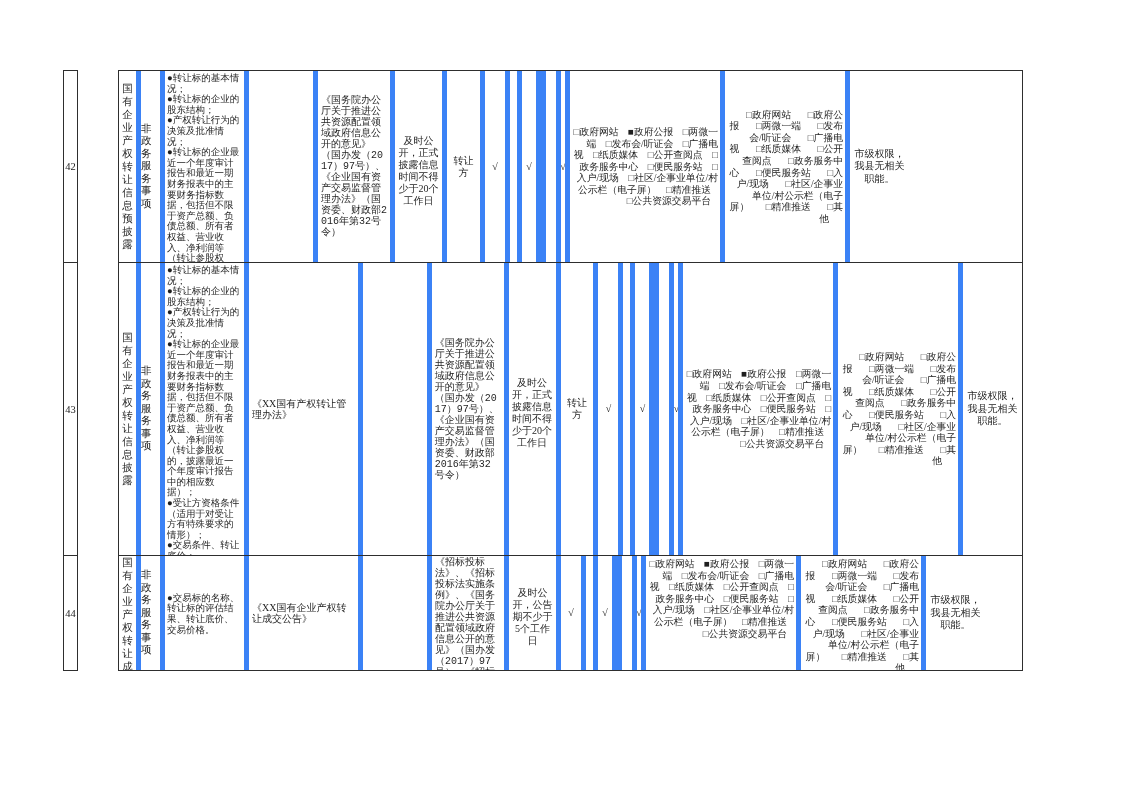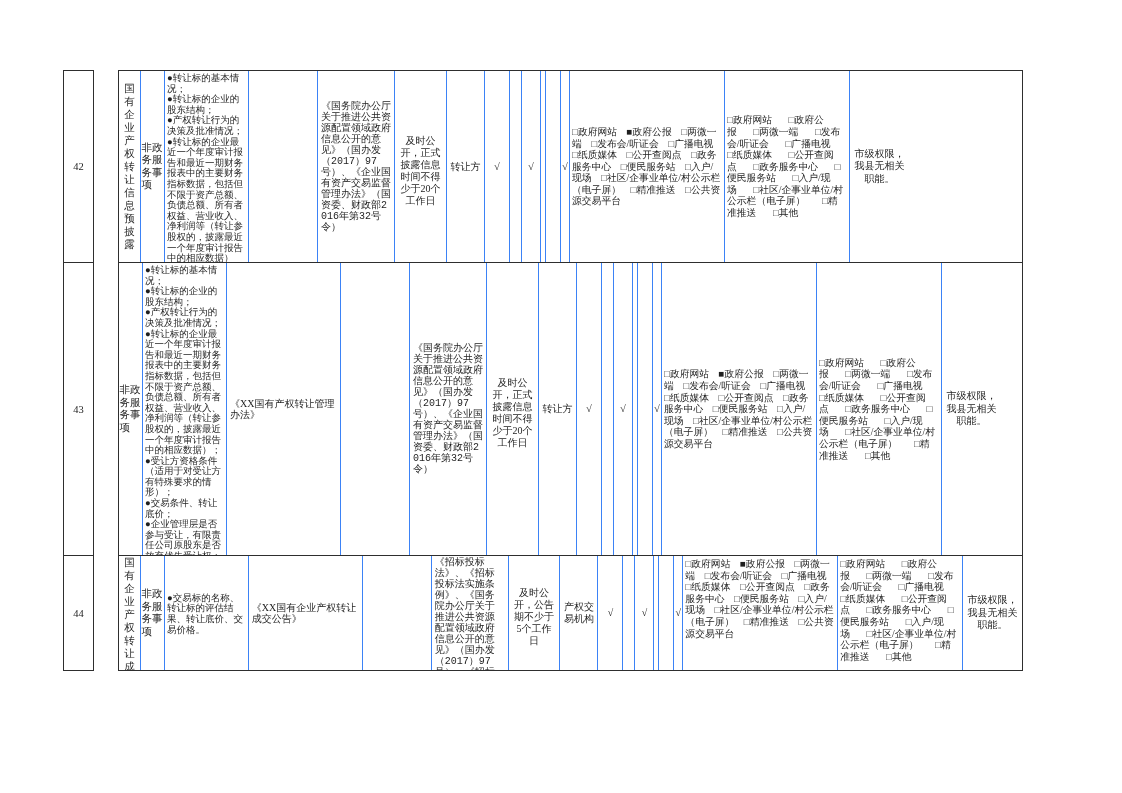--- a/index.html
+++ b/index.html
@@ -6,38 +6,38 @@
   html,body { background:#ffffff; }
   body {
     width:1122px; height:793px; position:relative; overflow:hidden;
     font-family:"Liberation Serif", "DejaVu Serif", serif;
     color:#1f1f1f;
   }
   #canvas { position:absolute; inset:0; background:#fff; }
 
   
   #seq-strip {
-    position:absolute; left:63px; top:70px; width:31px; height:601px;
+    position:absolute; left:63px; top:70px; width:15px; height:601px;
     border:1px solid #2e2e2e;
   }
   .seq-cell {
     display:flex; align-items:center; justify-content:center;
     font-size:10.5px; border-bottom:1px solid #2e2e2e;
   }
   .seq-cell:last-child { border-bottom:none; }
 
   
   #main-table {
     position:absolute; left:118px; top:70px; width:905px; height:601px;
     border:1px solid #2e2e2e; background:#fff;
   }
   .trow { display:flex; width:100%; border-bottom:1px solid #2e2e2e; overflow:hidden; }
   .trow:last-child { border-bottom:none; }
   .tcell {
-    border-right:1px solid #3b82f6; overflow:hidden; position:relative;
+    border-right:5px solid #3b82f6; overflow:hidden; position:relative;
     display:flex; align-items:center; justify-content:center;
     font-size:10px; line-height:11.5px;
   }
   .tcell:last-child { border-right:none; }
 
   
   .c-name{width:22px;} .c-type{width:24px;} .c-content{width:84px;}
   .c-doc{width:114px;} .c-gap{width:69px;} .c-basis{width:77px;}
   .c-time{width:52px;} .c-subj{width:38px;}
   .c-f1{width:25px;} .c-f2{width:12px;} .c-f3{width:19px;}
@@ -64,21 +64,21 @@
 
   .doc-box { padding:0 3px; font-size:10px; line-height:11.5px; text-align:left; word-break:break-all; }
   .basis-box { padding:1px 3px; font-size:10px; line-height:11px; text-align:left; word-break:break-all;font-family:Liberation Mono, monospace; }
   .time-box { padding:0 3px; text-align:center; font-size:10px; line-height:12px;margin-top:8px; }
   .subj-box { padding:0 2px; text-align:center; font-size:10px; line-height:12px; }
   .rem-box  { padding:0 3px; text-align:center; font-size:10px; line-height:12.5px; }
   .flag-box { font-size:10px; }
 
   
   .chan-box { align-items:center; justify-content:flex-start; padding:2px 2px; }
-  .chan-inner { width:100%; text-align:left; }
+  .chan-inner { width:100%; text-align:right; }
   .chk-item {
     display:inline; font-size:9.8px; line-height:11.6px;
     margin-right:7px; word-break:break-all; white-space:normal;
   }
   .c-ch2 .chk-item { margin-right:14px; }
 
   
   .align-top { align-items:flex-start; }
   .align-top .chan-inner, .align-top.basis-box { margin-top:0; }
 </style>
@@ -149,20 +149,23 @@
       </div>
       <div class="tcell c-ch2 chan-box">
         <div class="chan-inner"><span class="chk-item">□政府网站</span> <span class="chk-item">□政府公报</span> <span class="chk-item">□两微一端</span> <span class="chk-item">□发布会/听证会</span> <span class="chk-item">□广播电视</span> <span class="chk-item">□纸质媒体</span> <span class="chk-item">□公开查阅点</span> <span class="chk-item">□政务服务中心</span> <span class="chk-item">□便民服务站</span> <span class="chk-item">□入户/现场</span> <span class="chk-item">□社区/企事业单位/村公示栏（电子屏）</span> <span class="chk-item">□精准推送</span> <span class="chk-item">□其他</span> </div>
       </div>
       <div class="tcell c-rem">
         <div class="rem-box">市级权限，我县无相关职能。</div>
       </div>
     </div>
 
     <div class="trow" style="height:293px;">
+      <div class="tcell c-name">
+        <div class="vtext">国有企业产权转让信息披露</div>
+      </div>
       <div class="tcell c-type">
         <div class="vtext2">非政务服务事项</div>
       </div>
       <div class="tcell c-content content-box">
         <div class="inner">
             <div class="bullet">●转让标的基本情况；</div>
             <div class="bullet">●转让标的企业的股东结构；</div>
             <div class="bullet">●产权转让行为的决策及批准情况；</div>
             <div class="bullet">●转让标的企业最近一个年度审计报告和最近一期财务报表中的主要财务指标数据，包括但不限于资产总额、负债总额、所有者权益、营业收入、净利润等（转让参股权的，披露最近一个年度审计报告中的相应数据）；</div>
             <div class="bullet">●受让方资格条件（适用于对受让方有特殊要求的情形）；</div>
@@ -227,23 +230,20 @@
       <div class="tcell c-doc">
         <div class="doc-box">《XX国有企业产权转让成交公告》</div>
       </div>
       <div class="tcell c-gap"></div>
       <div class="tcell c-basis align-top">
         <div class="basis-box">《招标投标法》、《招标投标法实施条例》、《国务院办公厅关于推进公共资源配置领域政府信息公开的意见》（国办发（2017）97号）、《招标公告和公示信息发布管理办法》（国家发展改革委2017</div>
       </div>
       <div class="tcell c-time">
         <div class="time-box">及时公开，公告期不少于5个工作日</div>
       </div>
-      <div class="tcell c-subj">
-        <div class="subj-box">产权交易机构</div>
-      </div>
       <div class="tcell c-f1 flag-box">
           <span>√</span>
         </div>
       <div class="tcell c-f2 flag-box">
           <span></span>
         </div>
       <div class="tcell c-f3 flag-box">
           <span>√</span>
         </div>
       <div class="tcell c-f4 flag-box">

